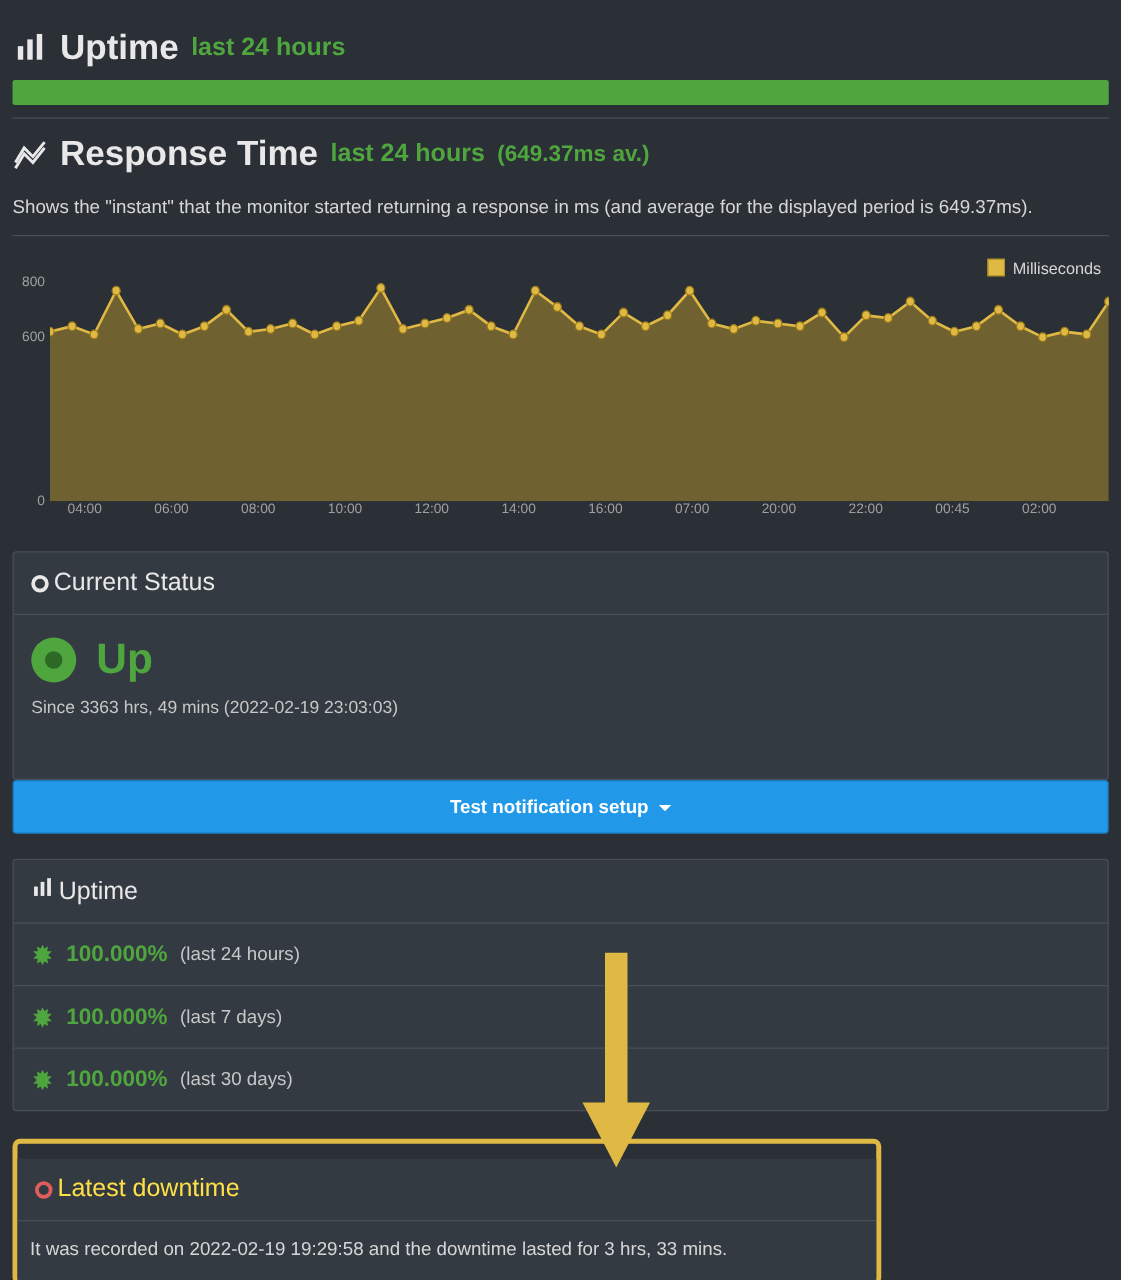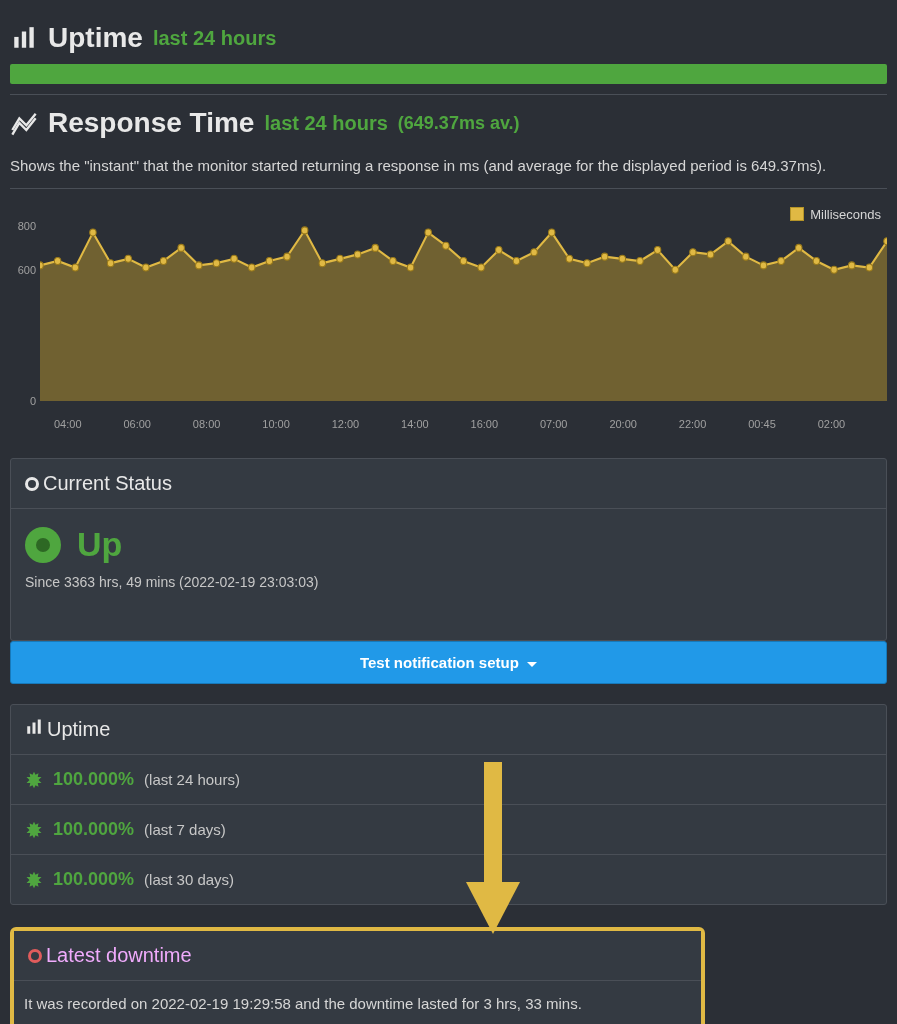--- a/index.html
+++ b/index.html
@@ -89,21 +89,21 @@
     right: 4px;
     font-size: 11px;
     color: #a0a0a0;
     transform: translateY(-50%);
   }
   .x-labels {
     display: flex;
     font-size: 11px;
     color: #a0a0a0;
     padding-left: 14px;
-    margin-top: 17px;
+    margin-top: 0;
   }
   .x-label { flex: 1; text-align: left; }
   svg.chart { width: 100%; height: 100%; display: block; }
   .chart-fill { fill: #a98a2e; opacity: 0.55; }
   .chart-line { fill: none; stroke: #e0b944; stroke-width: 2; }
   .chart-dot { fill: #e0b944; stroke: #9a7a1a; stroke-width: 1; }
 
   .panel {
     background: #343a42;
     border: 1px solid #4a4f57;
@@ -113,21 +113,21 @@
   .panel-head {
     display: flex;
     align-items: center;
     gap: 4px;
     padding: 13px 14px;
     font-size: 20px;
     font-weight: 400;
     color: #e8e8e8;
     border-bottom: 1px solid #4a4f57;
   }
-  .panel-head.red { color: #f0abfc; }
+  .panel-head.red { color: #fde047; margin-top: 12px; }
   .panel-body {
     padding: 16px 14px;
   }
   .status-row {
     display: flex;
     align-items: center;
     gap: 16px;
   }
   .status-dot {
     width: 36px;

